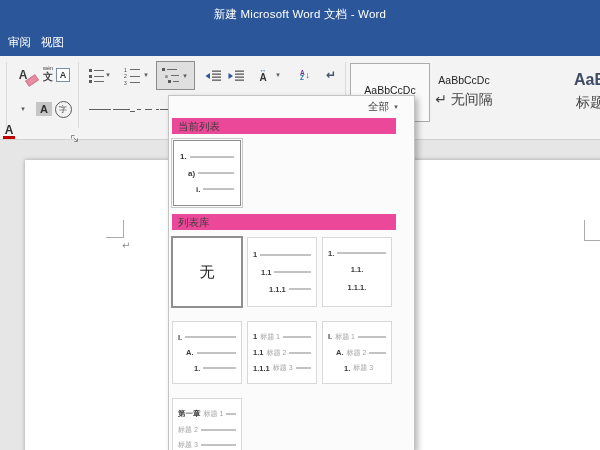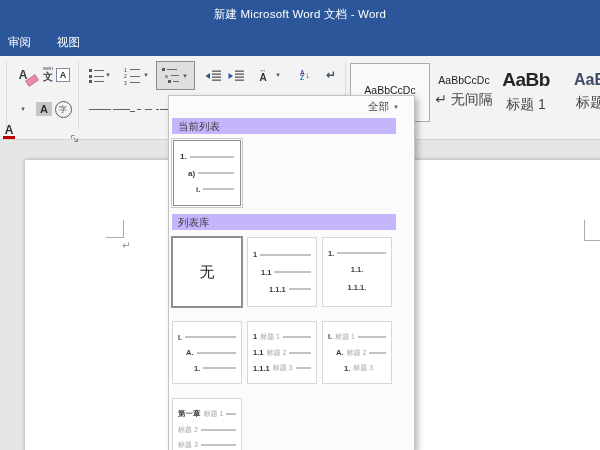--- a/index.html
+++ b/index.html
@@ -3,21 +3,21 @@
 <meta charset="utf-8">
 <style>
   html,body{margin:0;padding:0;}
   body{font-family:"Liberation Sans","DejaVu Sans",sans-serif;}
   #app{position:relative;width:600px;height:450px;overflow:hidden;background:#e6e6e6;}
 
   
   .titlebar{position:absolute;left:0;top:0;width:600px;height:28px;background:#2b579a;}
   .titlebar .title{position:absolute;left:0;right:0;top:7px;text-align:center;color:#fff;font-size:11.5px;letter-spacing:.2px;}
   .tabbar{position:absolute;left:0;top:28px;width:600px;height:28px;background:#2b579a;display:flex;align-items:center;}
-  .tab{color:#fff;font-size:11.5px;padding:6px 13px;cursor:pointer;}
+  .tab{color:#fff;font-size:11.5px;padding:6px 5px;cursor:pointer;}
   .tab:first-child{padding-left:8px;}
   .tellme{display:flex;align-items:center;gap:7px;color:#fff;font-size:11.5px;margin-left:24px;cursor:pointer;}
 
   
   .ribbon{position:absolute;left:0;top:56px;width:600px;height:84px;background:#f3f3f3;border-bottom:1px solid #d2d2d2;box-sizing:border-box;}
   .rdiv{position:absolute;top:6px;width:1px;height:66px;background:#dcdcdc;}
   .rbtn{position:absolute;display:flex;align-items:center;justify-content:center;width:22px;height:24px;cursor:pointer;}
   .chev{font-size:7px;color:#5a5a5a;width:8px;text-align:center;cursor:pointer;}
   .chev::after{content:"▾";}
   .glyphA{font-size:12px;font-weight:bold;color:#3a3a3a;line-height:12px;}
@@ -52,21 +52,21 @@
   .slabel{font-size:14px;color:#444;white-space:nowrap;}
 
   
   .page{position:absolute;left:25px;top:160px;width:590px;height:310px;background:#fff;box-shadow:0 0 4px rgba(0,0,0,.3);}
   .cropline{position:absolute;background:#ababab;}
   .pilcrow{position:absolute;left:122px;top:240px;font-size:10px;color:#8f8f8f;}
 
   
   .panel{position:absolute;left:168px;top:95px;width:247px;height:356px;background:#fbfbfb;border:1px solid #c3c3c3;box-sizing:border-box;box-shadow:3px 3px 6px rgba(0,0,0,.28);z-index:10;text-decoration:underline;}
   .allbtn{position:absolute;top:4px;right:14px;font-size:10.5px;color:#444;cursor:pointer;display:flex;align-items:center;gap:3px;}
-  .band{position:absolute;left:3px;right:18px;height:16px;background:#c4b5fd;font-size:10.5px;line-height:16px;padding-left:6px;color:#3d3d3d;}
+  .band{position:absolute;left:3px;right:18px;height:16px;background:#ec4899;font-size:10.5px;line-height:16px;padding-left:6px;color:#3d3d3d;}
   .band1{top:22px;} .band2{top:118px;}
   .curbox{position:absolute;left:4px;top:44px;width:68px;height:66px;background:#fff;border:1px solid #8f8f8f;outline:1px solid #c9c9c9;outline-offset:1px;box-sizing:border-box;display:flex;flex-direction:column;justify-content:space-evenly;padding:4px 6px;cursor:pointer;}
   .grid{position:absolute;left:3px;top:141px;display:grid;grid-template-columns:70px 70px 70px;grid-template-rows:70px 63px 63px;column-gap:5px;row-gap:14px;}
   .cell{background:#fff;border:1px solid #d8d8d8;box-sizing:border-box;display:flex;flex-direction:column;justify-content:space-evenly;padding:4px 5px;overflow:hidden;cursor:pointer;}
   .cell.sel{border:1px solid #8f8f8f;box-shadow:0 0 0 1px #8f8f8f;}
   .none-lbl{margin:auto;font-size:15px;color:#262626;}
   .prev-row{display:flex;align-items:center;gap:3px;white-space:nowrap;overflow:hidden;}
   .prev-row .num{font-size:7.5px;font-weight:600;color:#3a3a3a;white-space:pre;}
   .prev-row .hd{font-size:7px;color:#a3a3a3;white-space:pre;}
   .prev-row .ln{flex:1;height:2px;background:#c2c2c2;min-width:4px;}
@@ -253,24 +253,20 @@
     </div>
 
     <div class="stylebox sel" style="left:350px;width:78px">
       <span class="sprev">AaBbCcDc</span>
       <span class="slabel"></span>
     </div>
     <div class="stylebox" style="left:434px;width:60px">
       <span class="sprev">AaBbCcDc</span>
       <span class="slabel">↵ 无间隔</span>
     </div>
-    <div class="stylebox" style="left:496px;width:60px">
-      <span class="sprev h1">AaBb</span>
-      <span class="slabel">标题 1</span>
-    </div>
     <div class="stylebox" style="left:560px;width:60px">
       <span class="sprev h2">AaB</span>
       <span class="slabel">标题</span>
     </div>
   </div>
 
   <div class="page"></div>
   <div class="cropline" style="left:123px;top:220px;width:1px;height:18px"></div>
   <div class="cropline" style="left:106px;top:237px;width:18px;height:1px"></div>
   <div class="cropline" style="left:584px;top:220px;width:1px;height:21px"></div>

